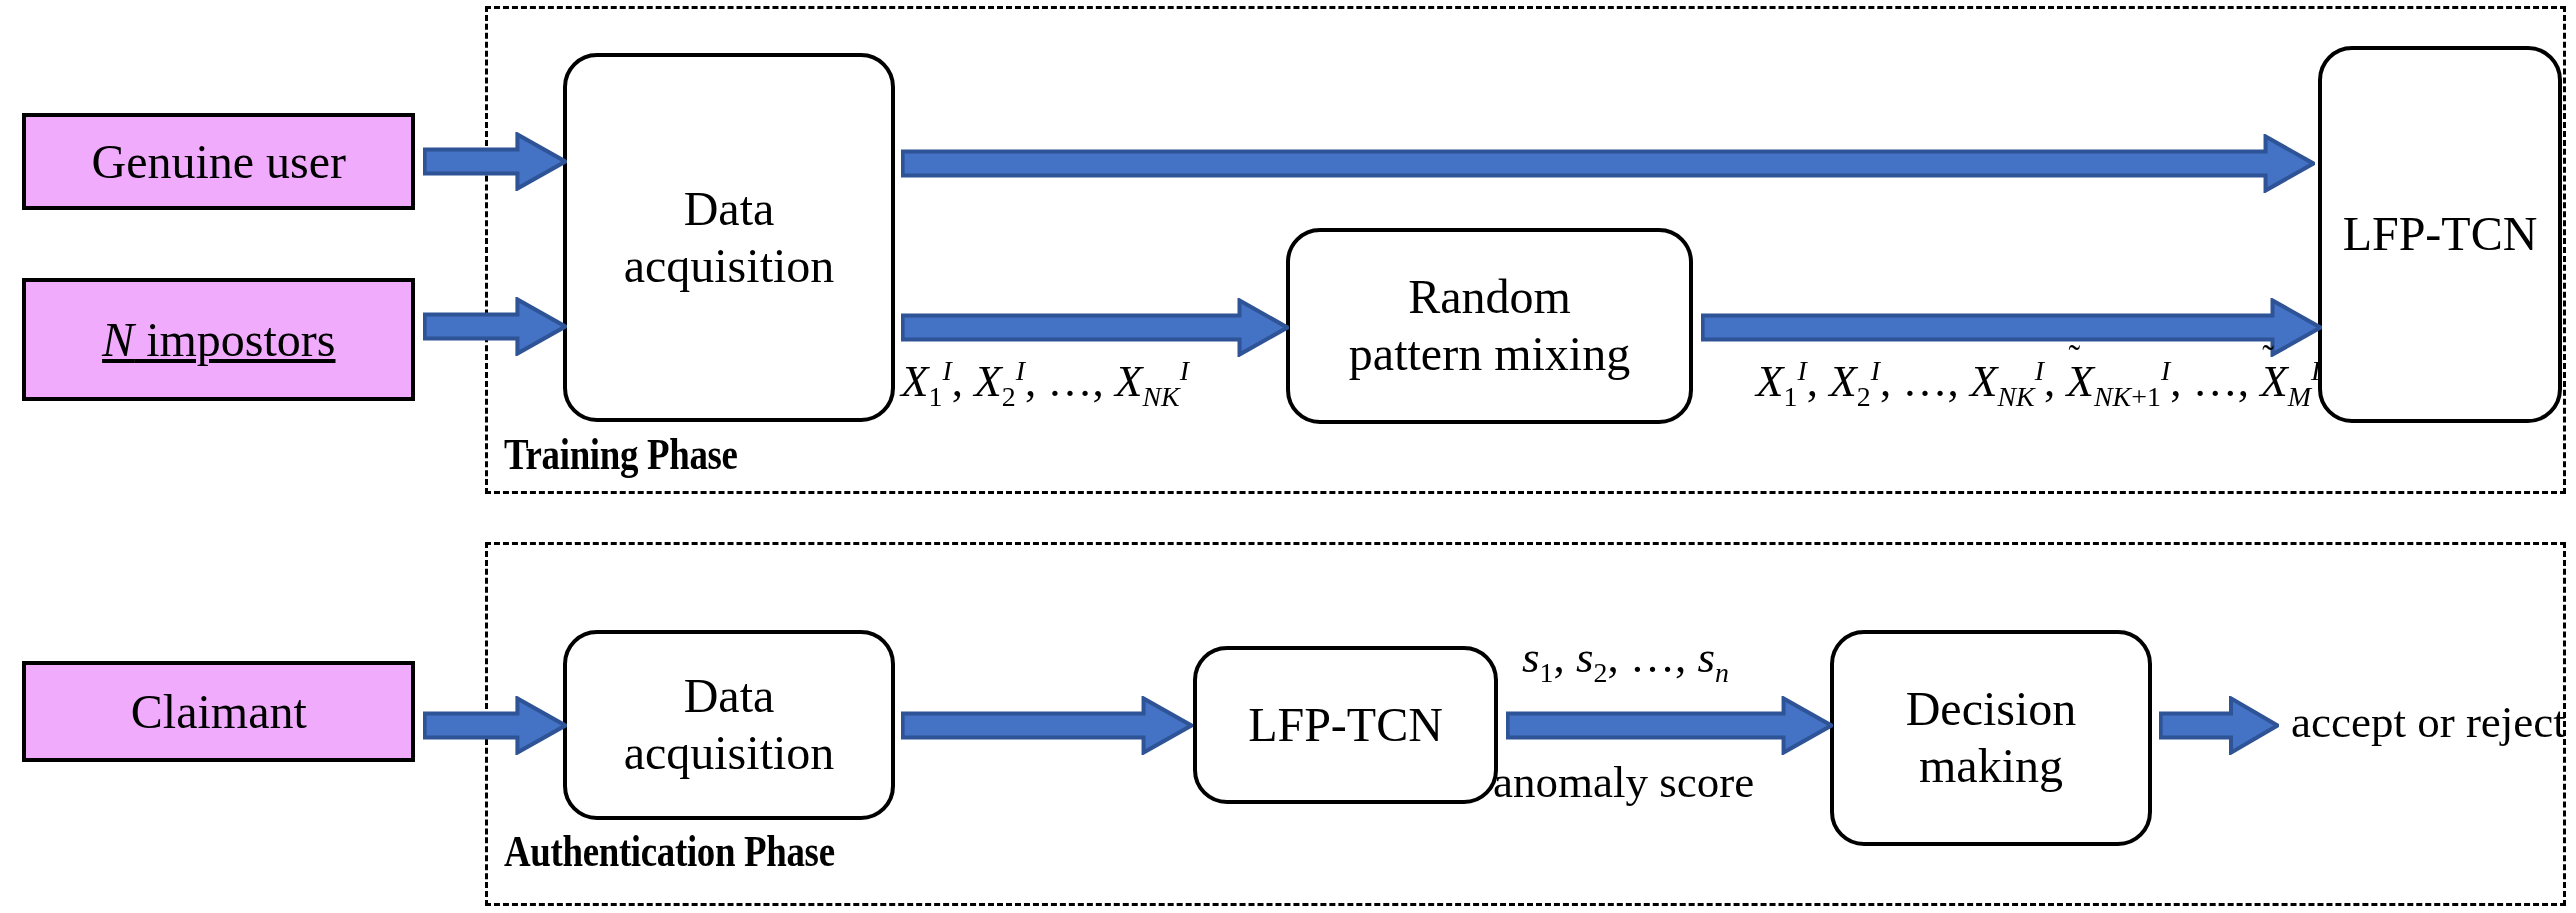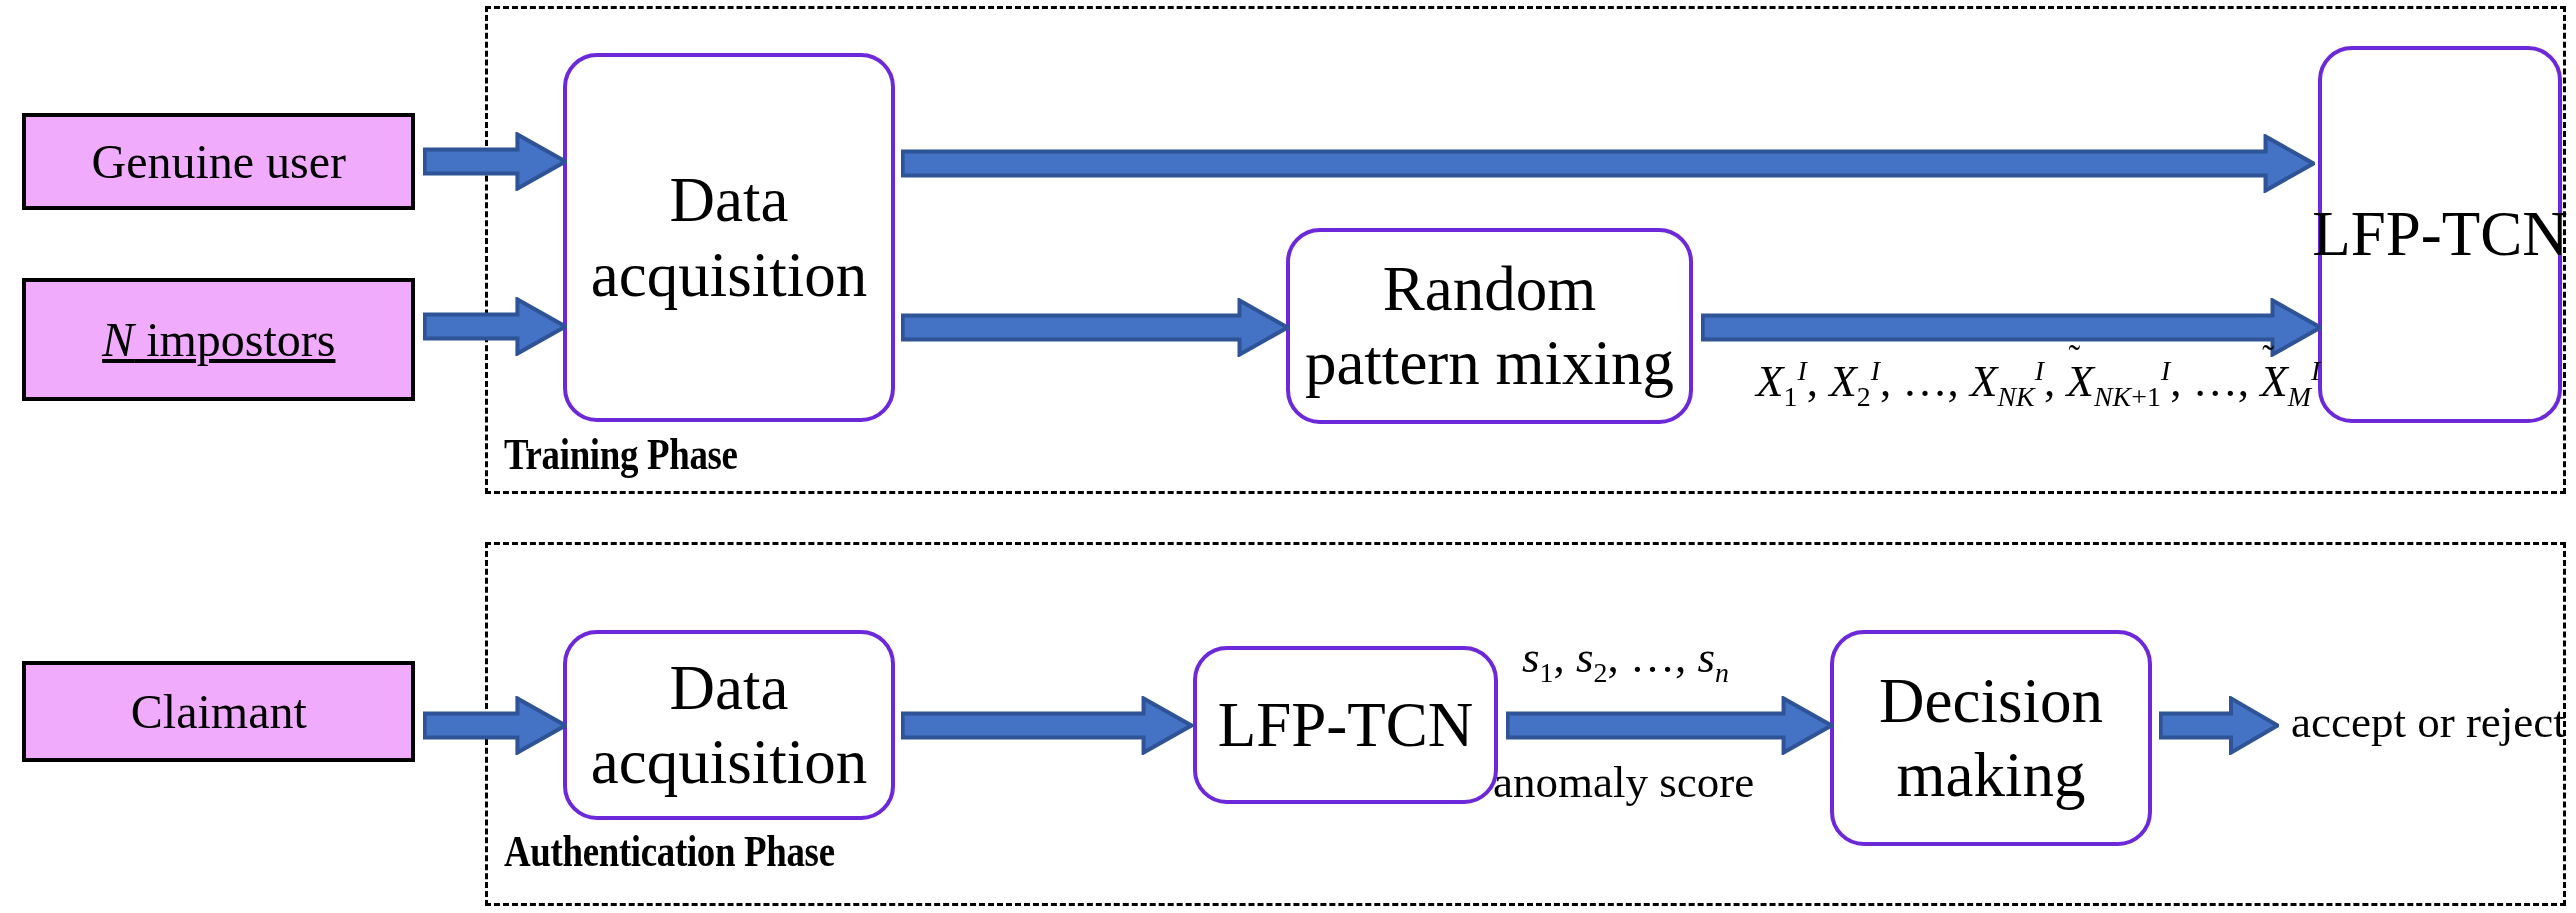--- a/index.html
+++ b/index.html
@@ -12,23 +12,23 @@
   .phase-label{position:absolute;font-weight:bold;font-size:45px;letter-spacing:-0.4px;
                font-family:"Liberation Serif","DejaVu Serif",serif;
                transform:scaleX(0.82);transform-origin:left center;white-space:nowrap;}
 
   
   .src-box{position:absolute;border:4px solid #000;box-sizing:border-box;background:#f0abfc;
            display:flex;align-items:center;justify-content:center;
            font-size:48px;white-space:nowrap;}
 
   
-  .proc-box{position:absolute;border:4px solid #6d28d9;border-radius:34px;box-sizing:border-box;
+  .proc-box{position:absolute;border:4px solid #000000;border-radius:34px;box-sizing:border-box;
             background:#fff;display:flex;flex-direction:column;align-items:center;
-            justify-content:center;font-size:63px;line-height:1.18;text-align:center;}
+            justify-content:center;font-size:48px;line-height:1.18;text-align:center;}
   .proc-box span{display:block;white-space:nowrap;}
 
   
   .arrow{position:absolute;}
   .arrow svg{display:block;width:100%;height:100%;}
 
   
   .lbl{position:absolute;white-space:nowrap;font-size:45px;line-height:1;}
   .mi{font-style:italic;font-family:"Liberation Serif","DejaVu Serif",serif;}
   .up{font-size:0.62em;vertical-align:super;font-style:italic;}
@@ -140,20 +140,23 @@
     </svg>
   </div>
 
   <div class="arrow" style="left:2159px;top:696px;width:120px;height:59px;">
     <svg viewBox="0 0 150 74" preserveAspectRatio="none">
       <polygon points="2,22 90,22 90,3 148,37 90,71 90,52 2,52" fill="#4472C4" stroke="#2E5396" stroke-width="5"></polygon>
     </svg>
   </div>
 
 
+  <div class="lbl" style="left:901px;top:357px;" title="X_1^I , X_2^I , ... , X_NK^I">
+    <span class="mi">X</span><span class="dn-r">1</span><span class="up">I</span><span class="plain">,&nbsp;</span><span class="mi">X</span><span class="dn-r">2</span><span class="up">I</span><span class="plain">,&nbsp;…,&nbsp;</span><span class="mi">X</span><span class="dn">NK</span><span class="up">I</span>
+  </div>
 
   <div class="lbl" style="left:1756px;top:357px;" title="X_1^I , X_2^I , ... , X_NK^I , X~_NK+1^I , ... , X~_M^I">
     <span class="mi">X</span><span class="dn-r">1</span><span class="up">I</span><span class="plain">,&nbsp;</span><span class="mi">X</span><span class="dn-r">2</span><span class="up">I</span><span class="plain">,&nbsp;…,&nbsp;</span><span class="mi">X</span><span class="dn">NK</span><span class="up">I</span><span class="plain">,&nbsp;</span><span class="mi tld">X<span class="tchar">˜</span></span><span class="dn">NK</span><span class="dn-r">+1</span><span class="up">I</span><span class="plain">,&nbsp;…,&nbsp;</span><span class="mi tld">X<span class="tchar">˜</span></span><span class="dn">M</span><span class="up">I</span>
   </div>
 
 
   <div class="lbl" style="left:1522px;top:635px;" title="s_1 , s_2 , ... , s_n">
     <span class="mi">s</span><span class="dn-r">1</span><span class="plain">,&nbsp;</span><span class="mi">s</span><span class="dn-r">2</span><span class="plain">,&nbsp;…,&nbsp;</span><span class="mi">s</span><span class="dn">n</span>
   </div>
 

